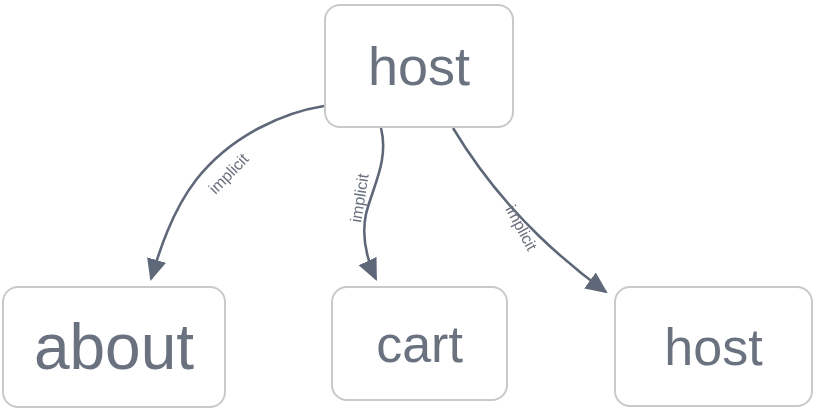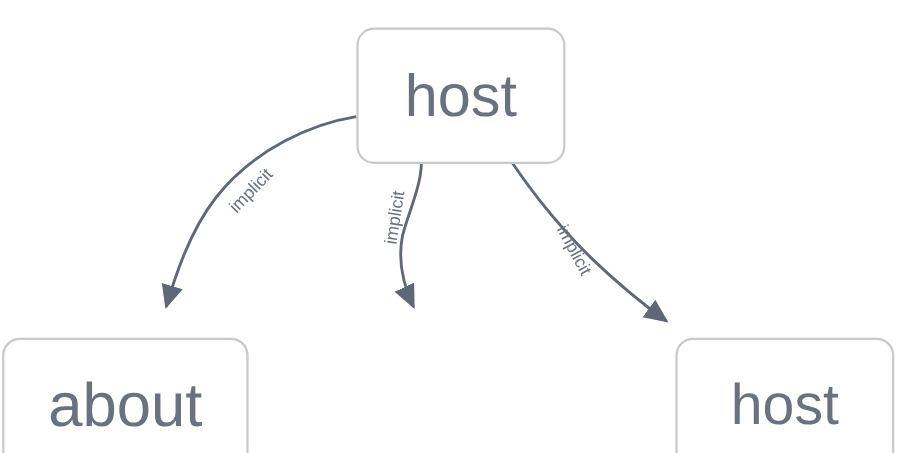--- a/index.html
+++ b/index.html
@@ -25,37 +25,36 @@
   .node {
     position: absolute;
     box-sizing: border-box;
     background: #ffffff;
     border: 2px solid #c9c9c9;
     border-radius: 16px;
     display: flex;
     align-items: center;
     justify-content: center;
     z-index: 2;
-    margin-top: 21px;
   }
   .node-label {
     color: #6a7280;
     font-family: "Liberation Sans", sans-serif;
     font-weight: 400;
     line-height: 1;
     white-space: nowrap;
     letter-spacing: 0px;
   }
   .node-host   { left: 324px; top: 4px;   width: 190px; height: 124px; }
   .node-about  { left: 2px;   top: 286px; width: 224px; height: 122px; }
   .node-cart   { left: 331px; top: 286px; width: 177px; height: 115px; }
   .node-shop   { left: 614px; top: 286px; width: 199px; height: 121px; }
 
   .node-host  .node-label { font-size: 54px; }
-  .node-about .node-label { font-size: 56px; }
+  .node-about .node-label { font-size: 64px; }
   .node-cart  .node-label { font-size: 52px; }
   .node-shop  .node-label { font-size: 52px; }
 
   .edge-label {
     position: absolute;
     color: #6a7280;
     font-family: "Liberation Sans", sans-serif;
     font-size: 16px;
     line-height: 1;
     white-space: nowrap;
@@ -95,20 +94,23 @@
   </svg>
 
   <div class="node node-host">
     <span class="node-label">host</span>
   </div>
 
   <div class="node node-about">
     <span class="node-label">about</span>
   </div>
 
+  <div class="node node-cart">
+    <span class="node-label">cart</span>
+  </div>
 
   <div class="node node-shop">
     <span class="node-label">host</span>
   </div>
 
   <div class="edge-label edge-label-left">implicit</div>
 
   <div class="edge-label edge-label-mid">implicit</div>
 
   <div class="edge-label edge-label-right">implicit</div>

